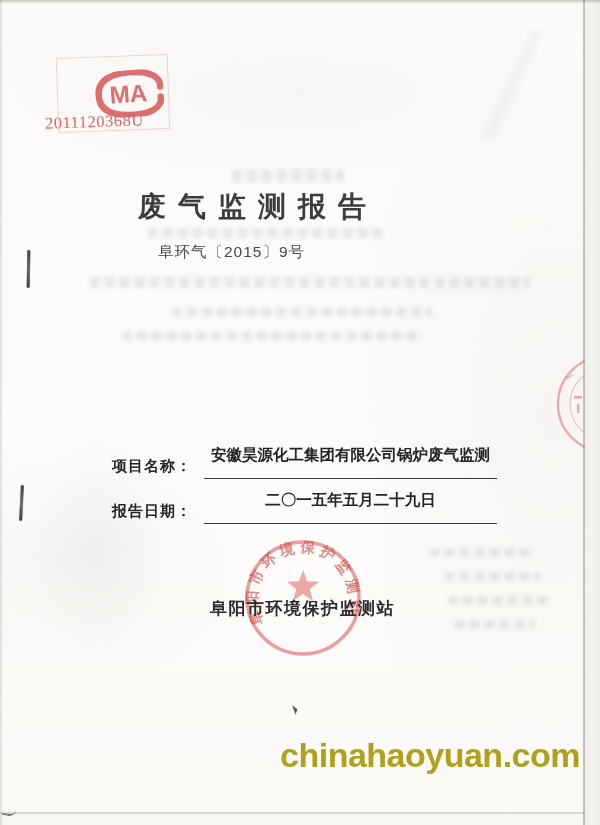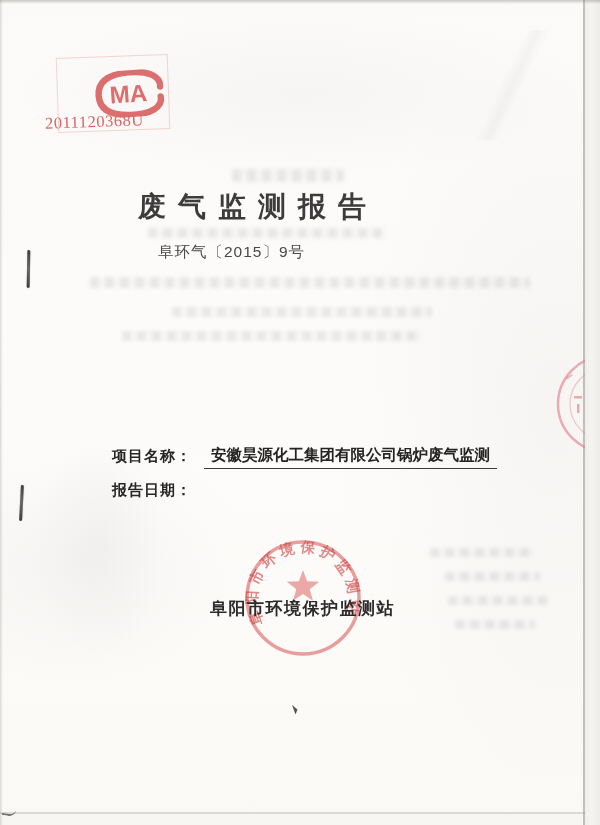--- a/index.html
+++ b/index.html
@@ -55,21 +55,21 @@
     font-size:15.5px; color:#484848; letter-spacing:1px; z-index:3; }
 
   
   .fields { position:absolute; left:112px; top:445px; width:385px; z-index:3; }
   .field-row { display:flex; align-items:flex-end; }
   .field-row + .field-row { margin-top:11px; }
   .field-label { font-size:15px; font-weight:700; color:#262626; letter-spacing:1px;
     line-height:20px; padding-bottom:3px; white-space:nowrap; }
   .field-value { margin-left:12px; width:296px; text-align:center;
     border-bottom:1.5px solid #3a3a3a; font-size:15.5px; font-weight:700; color:#242424;
-    line-height:20px; padding-bottom:3px; white-space:nowrap; }
+    line-height:20px; padding-bottom:13px; white-space:nowrap; }
 
   
   .seal { position:absolute; left:241px; top:536px; width:124px; height:124px; z-index:2; }
   .seal-ring { fill:none; stroke:rgba(214,82,82,0.55); stroke-width:3.5; }
   .seal-star { fill:rgba(216,85,85,0.5); }
   .seal-text { font-size:14.5px; letter-spacing:4.5px; fill:rgba(204,64,64,0.62); font-weight:700; }
   .org { position:absolute; left:0; top:597px; width:585px; text-align:center; text-indent:20px;
     font-size:17px; font-weight:700; letter-spacing:1.5px; color:#2b2b2b; z-index:3; }
 
   
@@ -125,20 +125,21 @@
   <div class="staple staple-1"></div>
   <div class="staple staple-2"></div>
 
   <div class="fields">
     <div class="field-row">
       <span class="field-label">项目名称：</span>
       <span class="field-value">安徽昊源化工集团有限公司锅炉废气监测</span>
     </div>
     <div class="field-row">
       <span class="field-label">报告日期：</span>
+      <span class="field-value">二〇一五年五月二十九日</span>
     </div>
   </div>
 
   <div class="seal">
     <svg viewBox="0 0 124 124" width="124" height="124">
       <defs>
         <path id="sealArc" d="M 24.3 88.4 A 46 46 0 1 1 99.7 88.4" fill="none"></path>
       </defs>
       <circle class="seal-ring" cx="62" cy="62" r="56"></circle>
       <polygon class="seal-star" points="62,34 66.1,45.3 78.2,45.7 68.7,53.2 72,64.8 62,58 52,64.8 55.3,53.2 45.8,45.7 57.9,45.3"></polygon>
@@ -160,20 +161,21 @@
     </svg>
   </div>
 
   <div class="mark-cursor">
     <svg width="9" height="11" viewBox="0 0 9 11">
       <path d="M1 0 L4.5 9.5 L6.5 4.5 Z" fill="#2c2c2c"></path>
     </svg>
   </div>
   <div class="mark-corner"></div>
 
+  <div class="watermark">chinahaoyuan.com</div>
 
   <div class="page-beyond"></div>
   <div class="page-edge-line"></div>
   <div class="edge-top"></div>
   <div class="edge-left"></div>
   <div class="edge-bottom-line"></div>
   <div class="edge-bottom"></div>
 
 </div>
 

